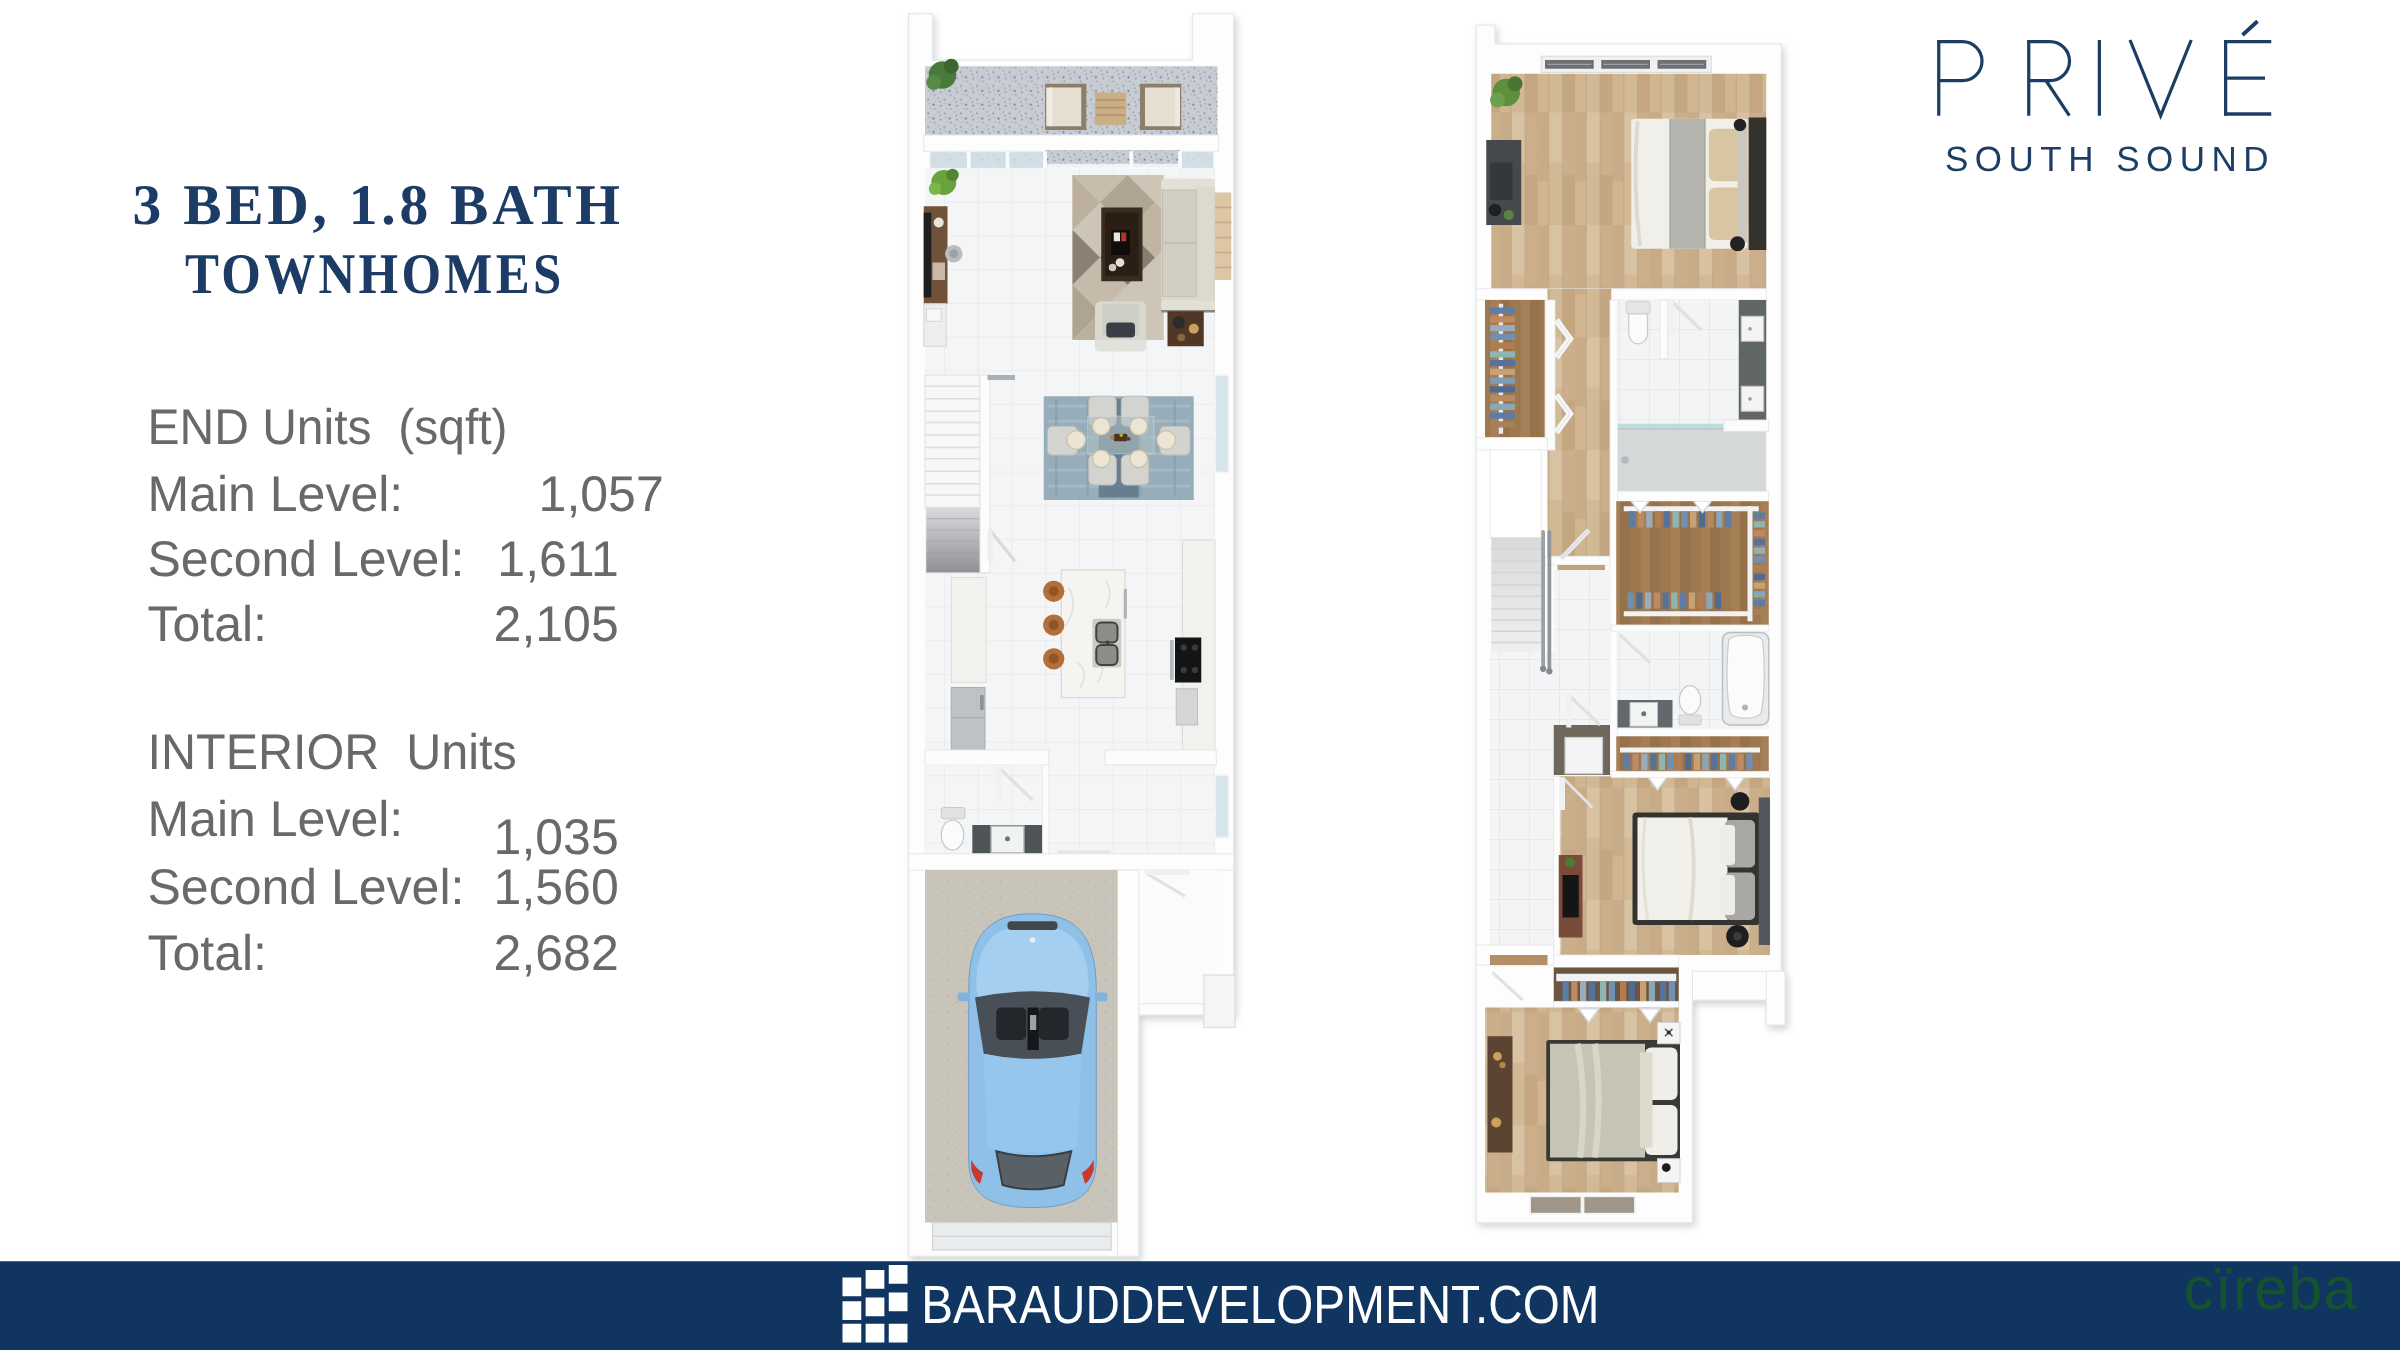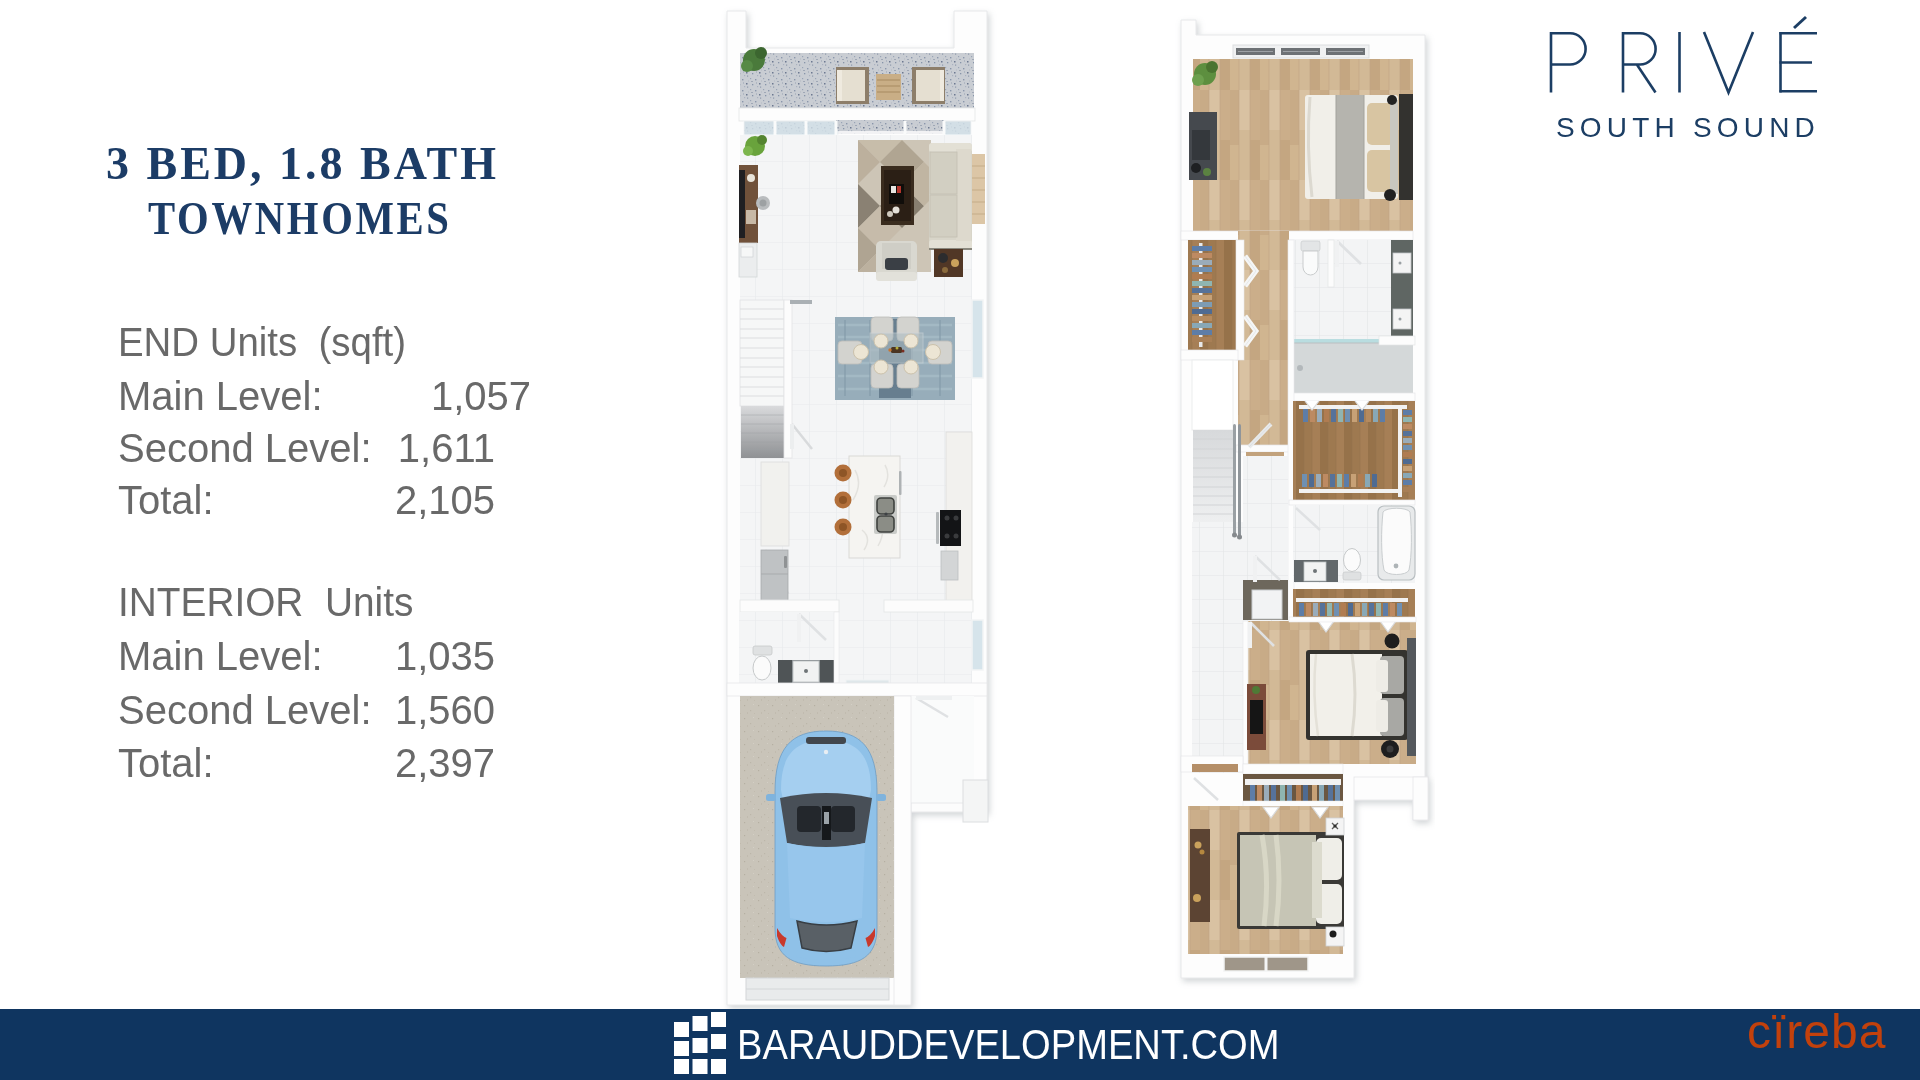--- a/index.html
+++ b/index.html
@@ -19,25 +19,25 @@
 <div class="abs spec" style="left:118px;top:320px;transform:scaleX(0.96);transform-origin:0 0;">END Units&nbsp; (sqft)</div>
 <div class="abs spec" style="left:118px;top:374px;">Main Level:</div>
 <div class="abs spec val" style="left:305px;top:374px;margin-left:36px;">1,057</div>
 <div class="abs spec" style="left:118px;top:426px;">Second Level:</div>
 <div class="abs spec val" style="left:305px;top:426px;">1,611</div>
 <div class="abs spec" style="left:118px;top:478px;">Total:</div>
 <div class="abs spec val" style="left:305px;top:478px;text-align:right;">2,105</div>
 
 <div class="abs spec" style="left:118px;top:580px;transform:scaleX(0.97);transform-origin:0 0;">INTERIOR&nbsp; Units</div>
 <div class="abs spec" style="left:118px;top:634px;">Main Level:</div>
-<div class="abs spec val" style="left:305px;top:634px;">1,035</div>
+<div class="abs spec val" style="left:305px;top:648px;">1,035</div>
 <div class="abs spec" style="left:118px;top:688px;">Second Level:</div>
 <div class="abs spec val" style="left:305px;top:688px;">1,560</div>
 <div class="abs spec" style="left:118px;top:741px;">Total:</div>
-<div class="abs spec val" style="left:305px;top:741px;">2,397</div>
+<div class="abs spec val" style="left:305px;top:741px;">2,682</div>
 
 <svg class="abs" style="left:1540px;top:10px;" width="300" height="140" viewBox="0 0 300 140">
   <g stroke="#1c3e64" stroke-width="2.6" fill="none">
 
     <path d="M 11 22 L 11 82.5"></path>
     <path d="M 10 23.3 L 30 23.3 A 15.5 15.5 0 0 1 30 54.5 L 12 54.5"></path>
 
     <path d="M 83 22 L 83 82.5"></path>
     <path d="M 82 23.3 L 100 23.3 A 15.5 15.5 0 0 1 100 54.5 L 84 54.5"></path>
     <path d="M 97 54.8 L 115.5 82.5"></path>
@@ -639,13 +639,13 @@
     <rect x="22.5" y="29" width="15" height="15"></rect>
     <rect x="22.5" y="50" width="15" height="15"></rect>
     <rect x="41" y="3" width="15" height="15"></rect>
     <rect x="41" y="25" width="15" height="15"></rect>
     <rect x="41" y="50" width="15" height="15"></rect>
   </g>
 </svg>
 
 <div class="abs" style="left:737px;top:1020px;color:#ffffff;font-size:43px;transform:scaleX(0.887);transform-origin:0 0;white-space:nowrap;">BARAUDDEVELOPMENT.COM</div>
 
-<div class="abs" style="left:1747px;top:1004px;color:#c2410c;font-size:48px;letter-spacing:1px;">cïreba</div>
+<div class="abs" style="left:1747px;top:1004px;color:#14532d;font-size:48px;letter-spacing:1px;">cïreba</div>
 
 </body></html>

